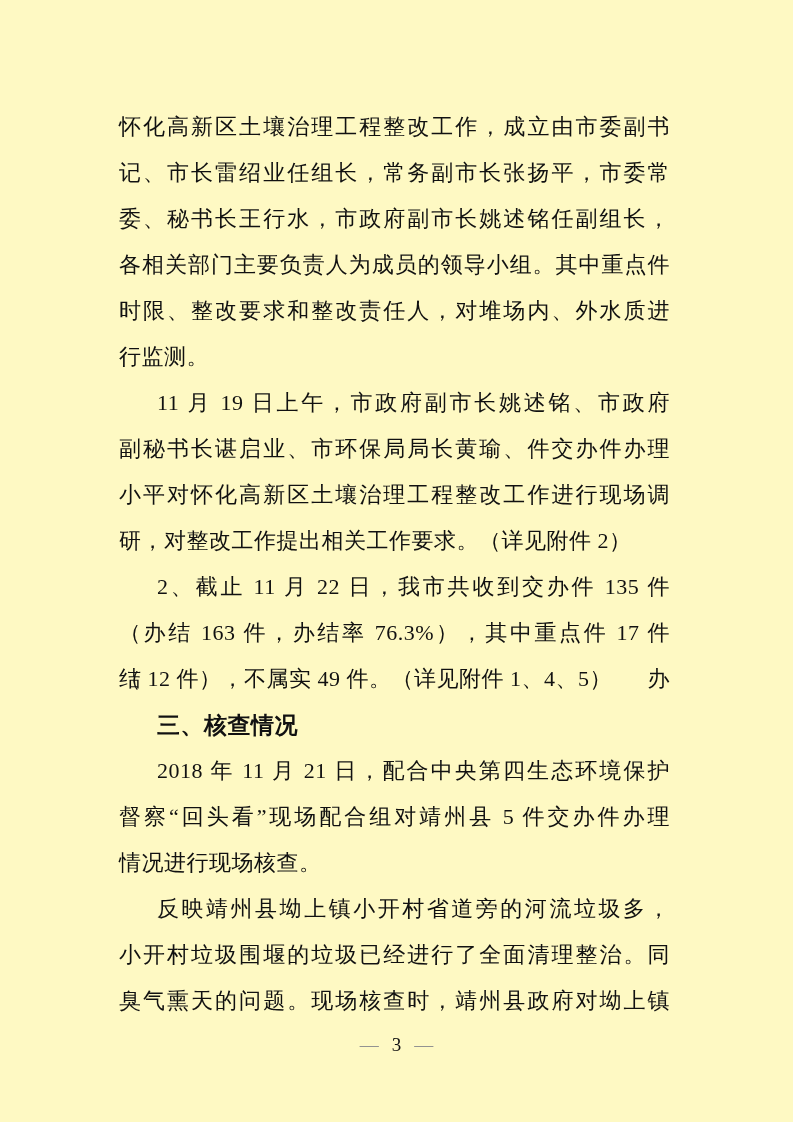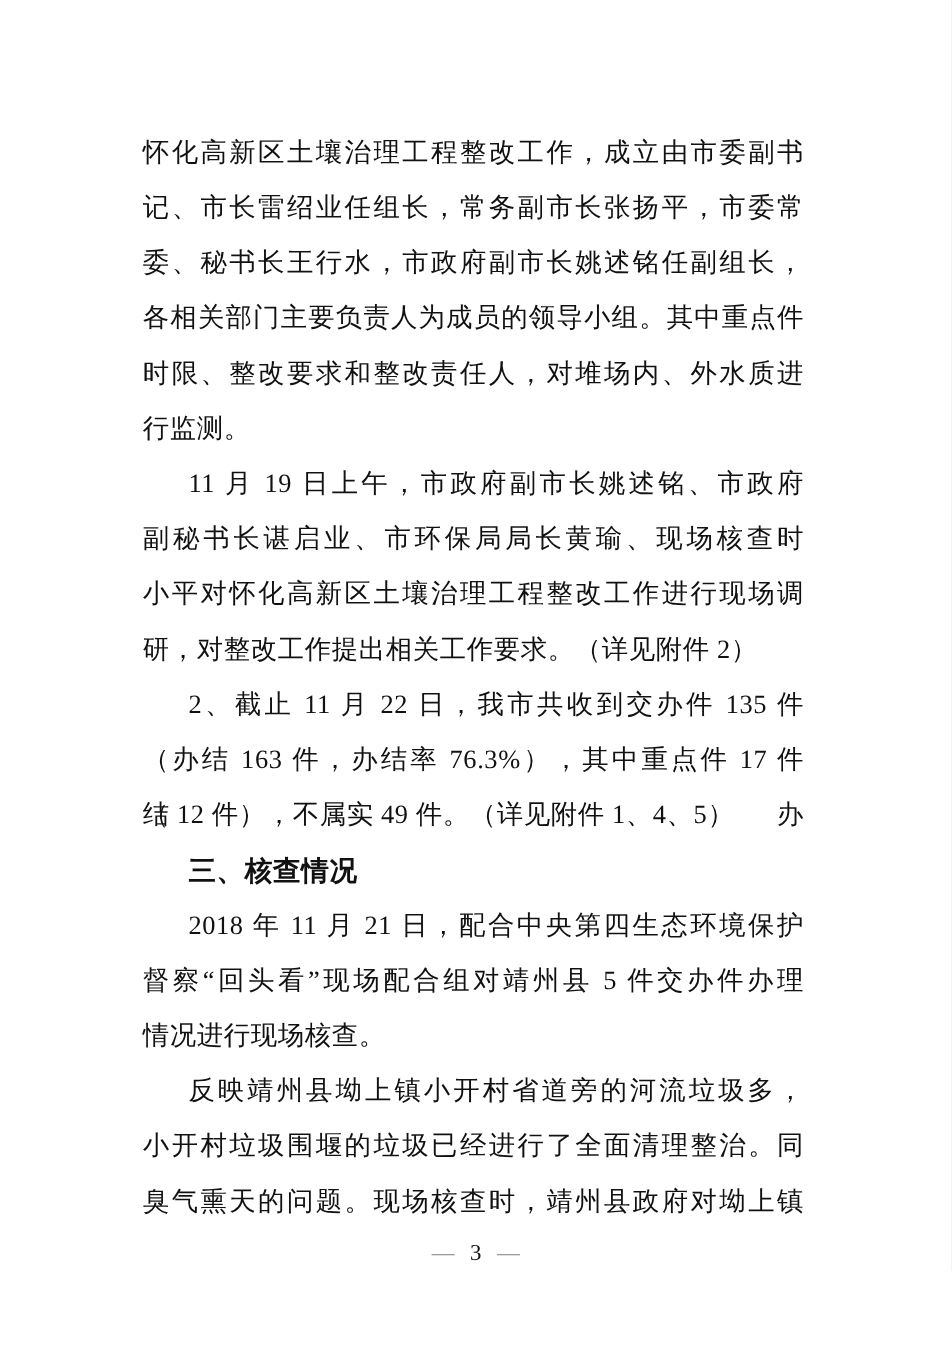--- a/index.html
+++ b/index.html
@@ -5,21 +5,21 @@
   html, body {
     margin: 0;
     padding: 0;
     background: #e8e8e8;
   }
   .page {
     position: relative;
     width: 793px;
     height: 1122px;
     margin: 0 auto;
-    background: #ffffff;
+    background: #fef9c3;
     color: #111;
     font-family: "Liberation Serif", "DejaVu Serif", serif;
     overflow: hidden;
   }
   .content {
     position: absolute;
     left: 119px;
     top: 104px;
     width: 551px;
   }
@@ -76,21 +76,21 @@
 
   <div class="content" id="doc-body">
 
   <div class="line fill">怀化高新区土壤治理工程整改工作，成立由市委副书</div>
       <div class="line fill">记、市长雷绍业任组长，常务副市长张扬平，市委常</div>
       <div class="line fill">委、秘书长王行水，市政府副市长姚述铭任副组长，</div>
       <div class="line fill">各相关部门主要负责人为成员的领导小组。其中重点件</div>
       <div class="line fill">时限、整改要求和整改责任人，对堆场内、外水质进</div>
       <div class="line end">行监测。</div>
       <div class="line fill indent">11 月 19 日上午，市政府副市长姚述铭、市政府</div>
-      <div class="line fill">副秘书长谌启业、市环保局局长黄瑜、现场核查时</div>
+      <div class="line fill">副秘书长谌启业、市环保局局长黄瑜、件交办件办理</div>
       <div class="line fill">小平对怀化高新区土壤治理工程整改工作进行现场调</div>
       <div class="line end">研，对整改工作提出相关工作要求。（详见附件 2）</div>
       <div class="line fill indent">2、截止 11 月 22 日，我市共收到交办件 135 件</div>
       <div class="line fill">（办结 163 件，办结率 76.3%），其中重点件 17 件（办</div>
       <div class="line end">结 12 件），不属实 49 件。（详见附件 1、4、5）</div>
       <div class="line heading indent">三、核查情况</div>
       <div class="line fill indent">2018 年 11 月 21 日，配合中央第四生态环境保护</div>
       <div class="line fill">督察“回头看”现场配合组对靖州县 5 件交办件办理</div>
       <div class="line end">情况进行现场核查。</div>
       <div class="line fill indent">反映靖州县坳上镇小开村省道旁的河流垃圾多，</div>

